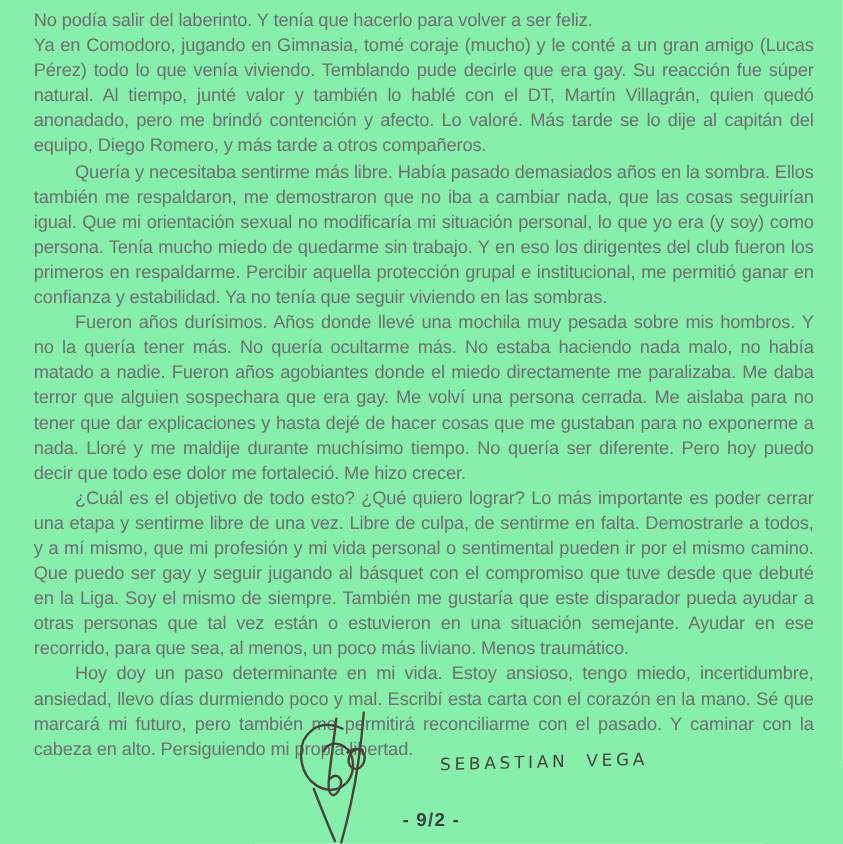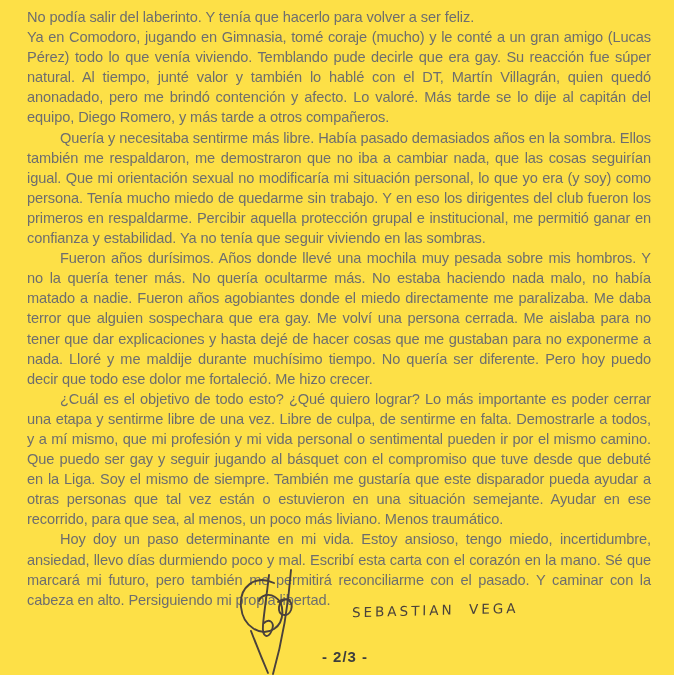--- a/index.html
+++ b/index.html
@@ -10,21 +10,21 @@
     width: 674px;
     height: 675px;
     position: relative;
     overflow: hidden;
     background: #fefefe;
     font-family: "Liberation Sans", sans-serif;
   }
   .page {
     position: absolute;
     inset: 0;
-    background: #fde047;
+    background: #86efac;
   }
   .letter-body {
     position: absolute;
     left: 27px;
     top: 7px;
     width: 624px;
     color: #6e6e6e;
     font-size: 14.6px;
     line-height: 20.1px;
     text-align: justify;
@@ -97,15 +97,15 @@
       <path d="M49,33 C57,27 65,32 62,41 C59,49 49,47 50,38 C51,31 57,29 61,31"></path>
 
       <path d="M62,1 C60,28 55,66 44,105"></path>
 
       <path d="M22,62 C27,75 33,90 39,104"></path>
     </svg>
   </div>
 
   <div class="sig-name">SEBASTIAN VEGA</div>
 
-  <div class="page-marker">- 2/3 -</div>
+  <div class="page-marker">- 9/2 -</div>
 
 </div>
 
 </body></html>

